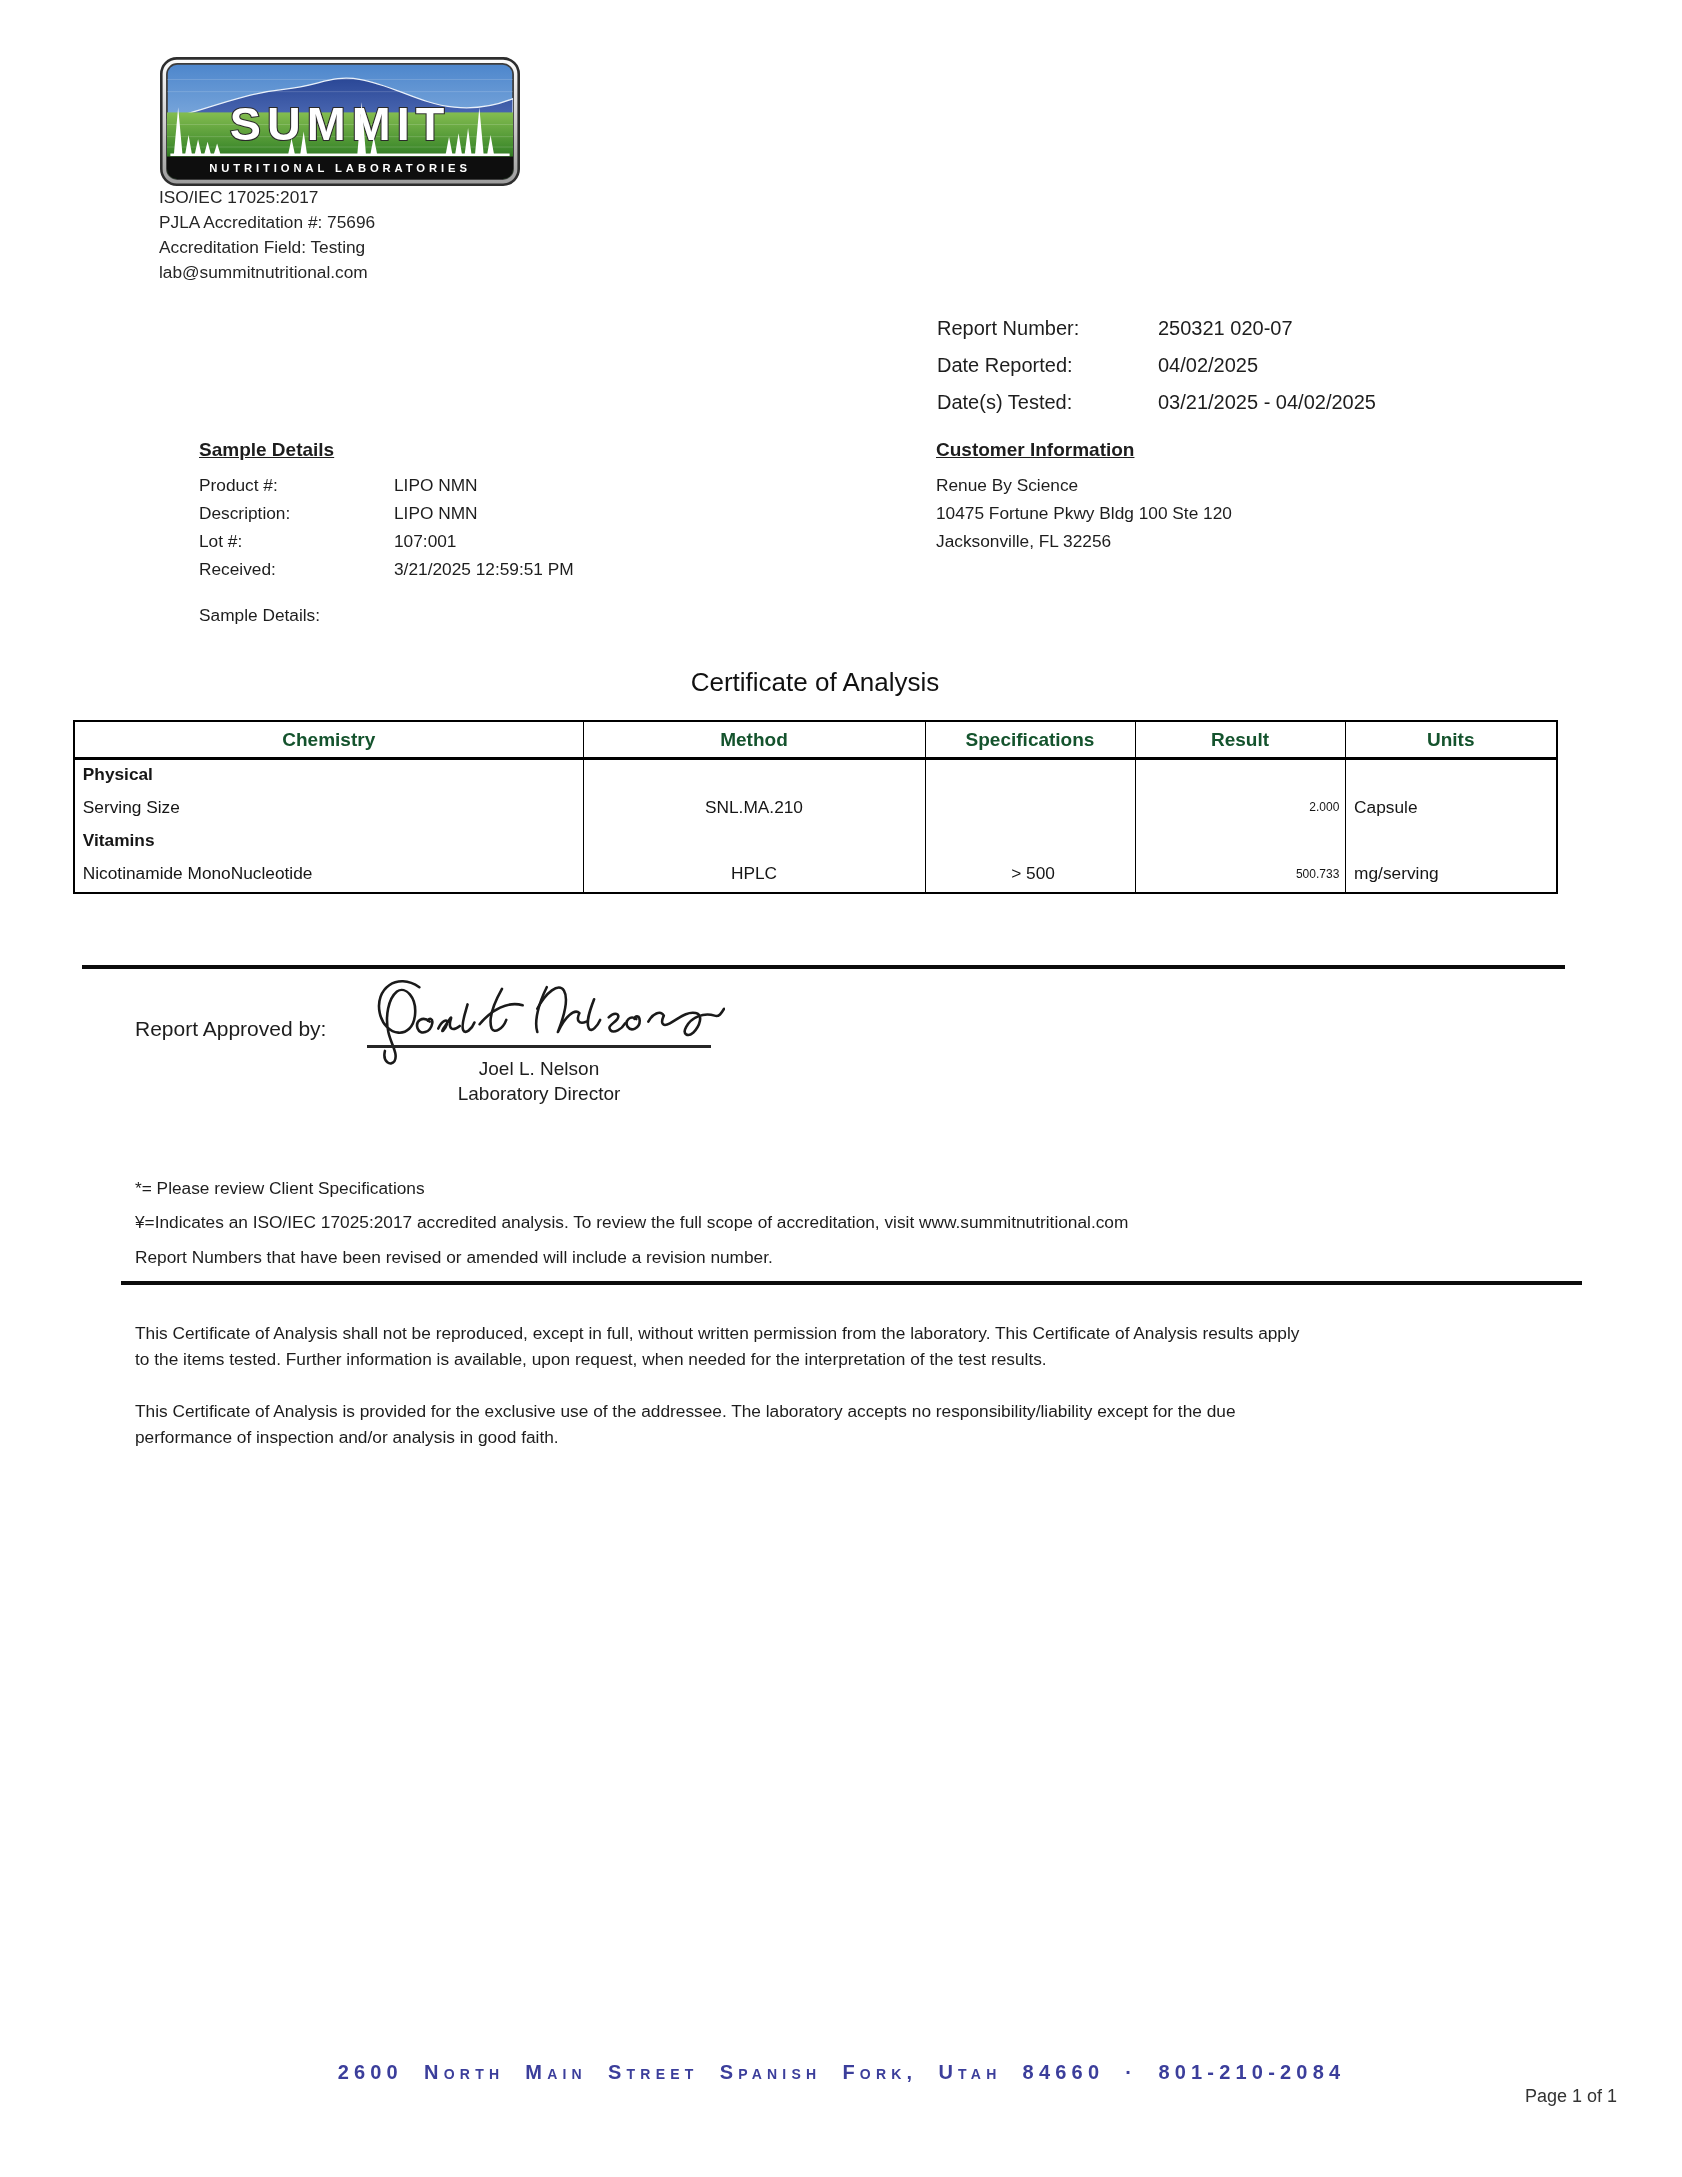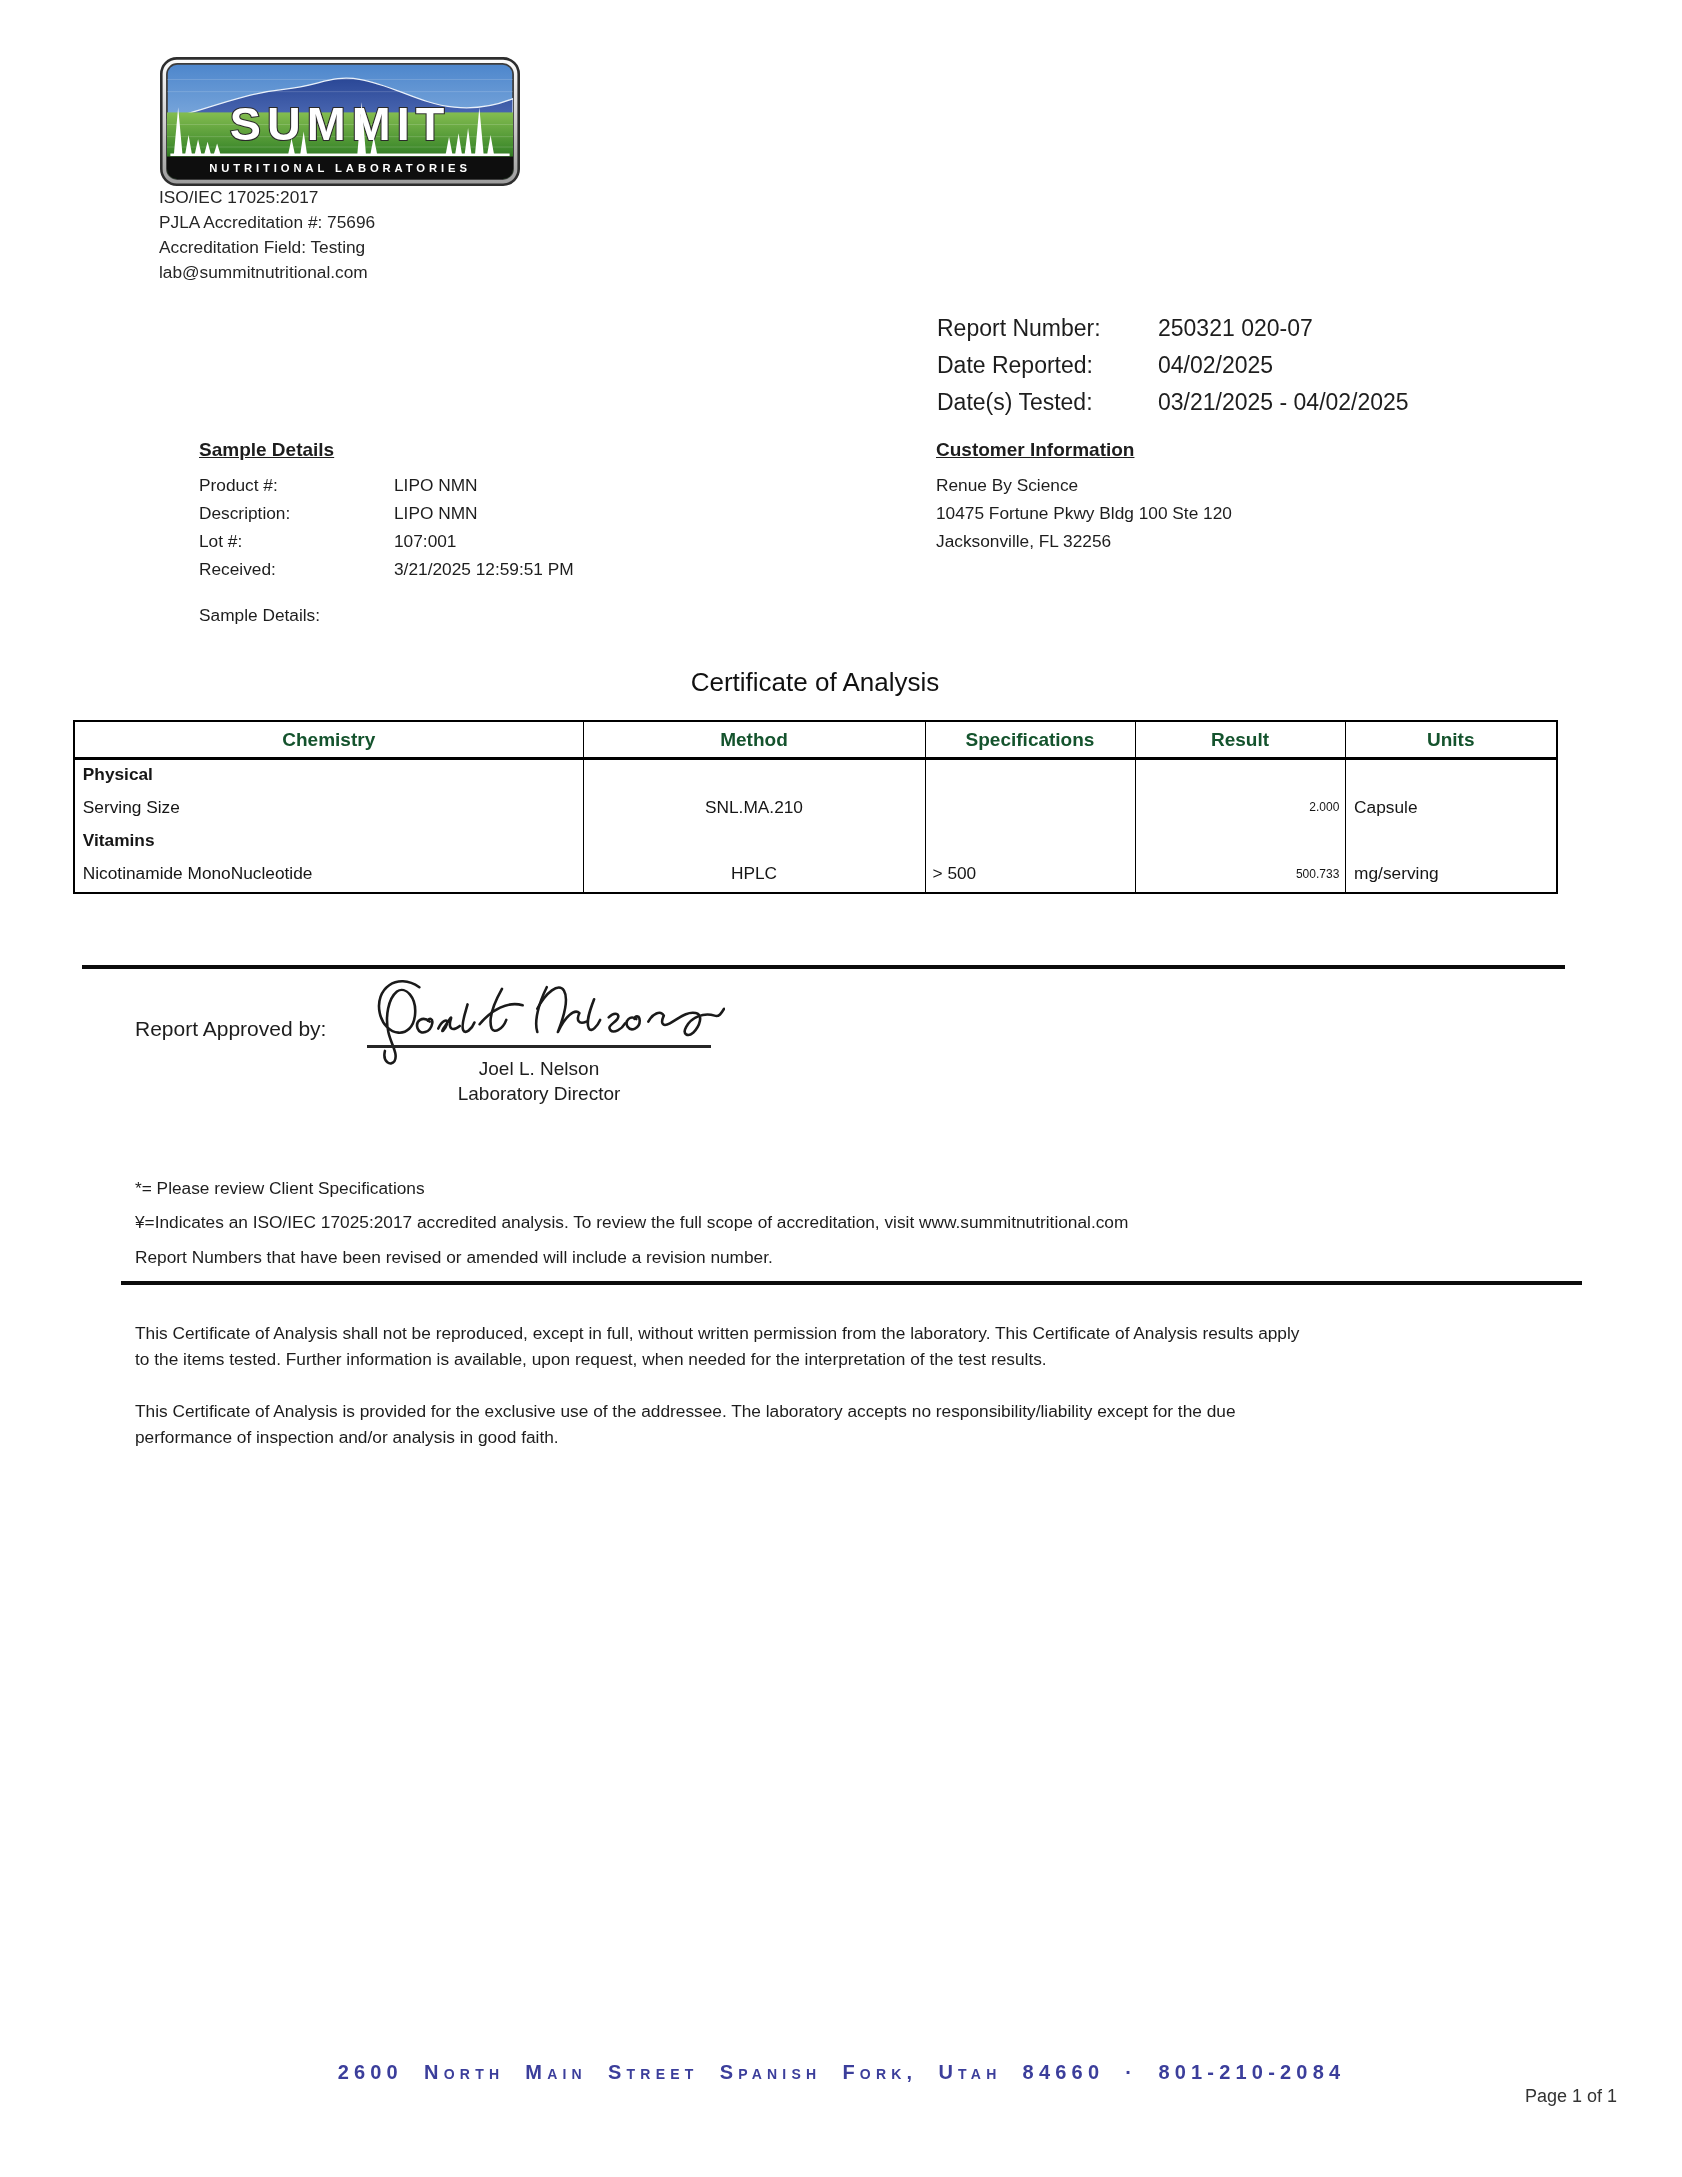--- a/index.html
+++ b/index.html
@@ -13,21 +13,21 @@
   }
   .abs{position:absolute;}
 
   
   .logo-wrap{left:160px;top:57px;width:397px;height:129px;}
 
   
   .accreditation{left:159px;top:185px;font-size:17.3px;line-height:25px;color:#262626;}
 
   
-  .report-info{left:937px;top:310px;font-size:23px;line-height:37px;}
+  .report-info{left:937px;top:310px;font-size:20px;line-height:37px;}
   .report-info .row{display:flex;}
   .report-info .lbl{width:221px;}
   .report-info .val{}
 
   
   .sample-details{left:199px;top:439px;font-size:17.3px;}
   .customer-info{left:936px;top:439px;font-size:17.3px;}
   .block-heading{font-weight:bold;text-decoration:underline;font-size:19px;margin-bottom:10.4px;}
   .kv-row{display:flex;line-height:28px;}
   .kv-row .lbl{width:195px;}
@@ -42,21 +42,21 @@
   table.coa{border-collapse:collapse;table-layout:fixed;width:1484px;background:#fff;}
   table.coa, table.coa th, table.coa td{border:1.7px solid #000;}
   table.coa{border-width:2.6px;}
   table.coa th{
     border-bottom-width:3.5px;border-top-width:2.6px;
     font-size:19px;font-weight:bold;text-align:center;height:33px;color:#14532d;
   }
   table.coa td{border-top:none;border-bottom:none;vertical-align:middle;font-size:17.3px;color:#161616;}
   table.coa .c-chem{text-align:left;padding-left:7.8px;}
   table.coa .c-method{text-align:center;}
-  table.coa .c-spec{padding-left:7px;}
+  table.coa .c-spec{text-align:center;padding-left:7px;}
   table.coa .c-result{text-align:right;padding-right:5.2px;font-size:12px;}
   table.coa .c-units{text-align:left;padding-left:8.6px;}
   tr.h-sec{height:31px;}
   tr.h-40{height:35px;}
   tr.h-42{height:37px;}
   .section-label{font-weight:bold;}
 
   
   .rule1{left:82px;top:965px;width:1483px;height:4.3px;background:#0c0c0c;}
   .rule2{left:121px;top:1281px;width:1461px;height:4.3px;background:#0c0c0c;}

